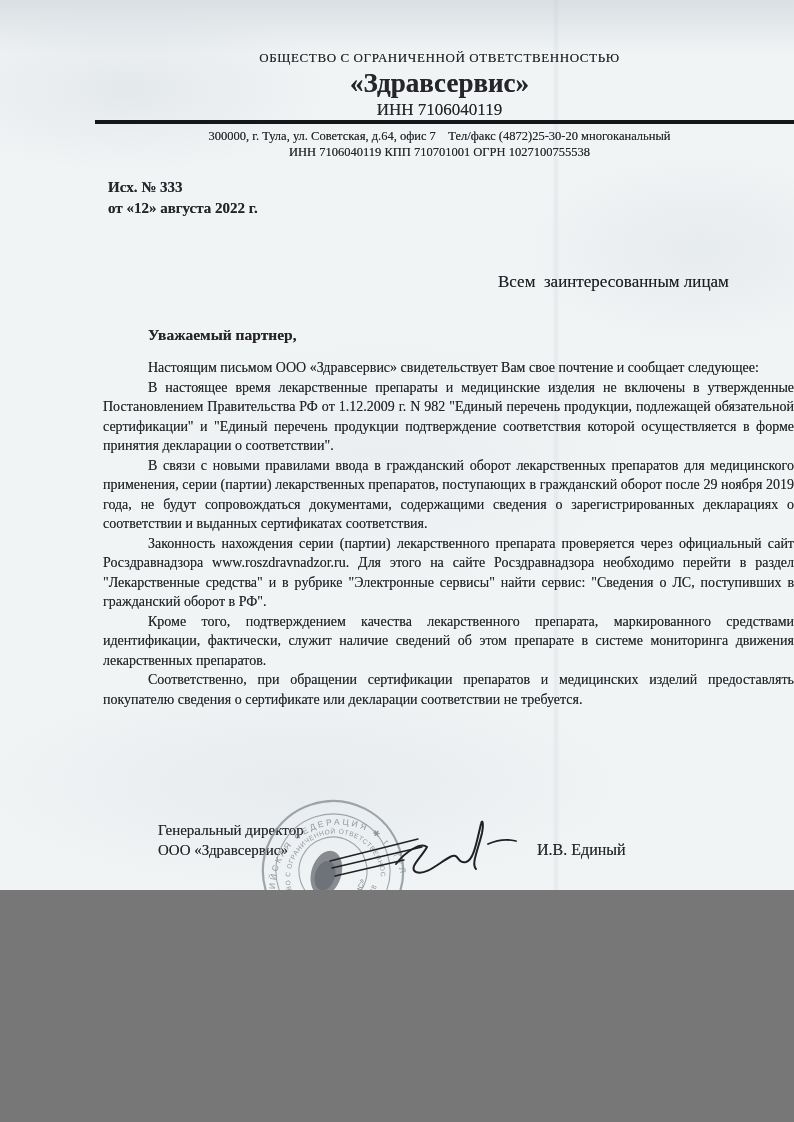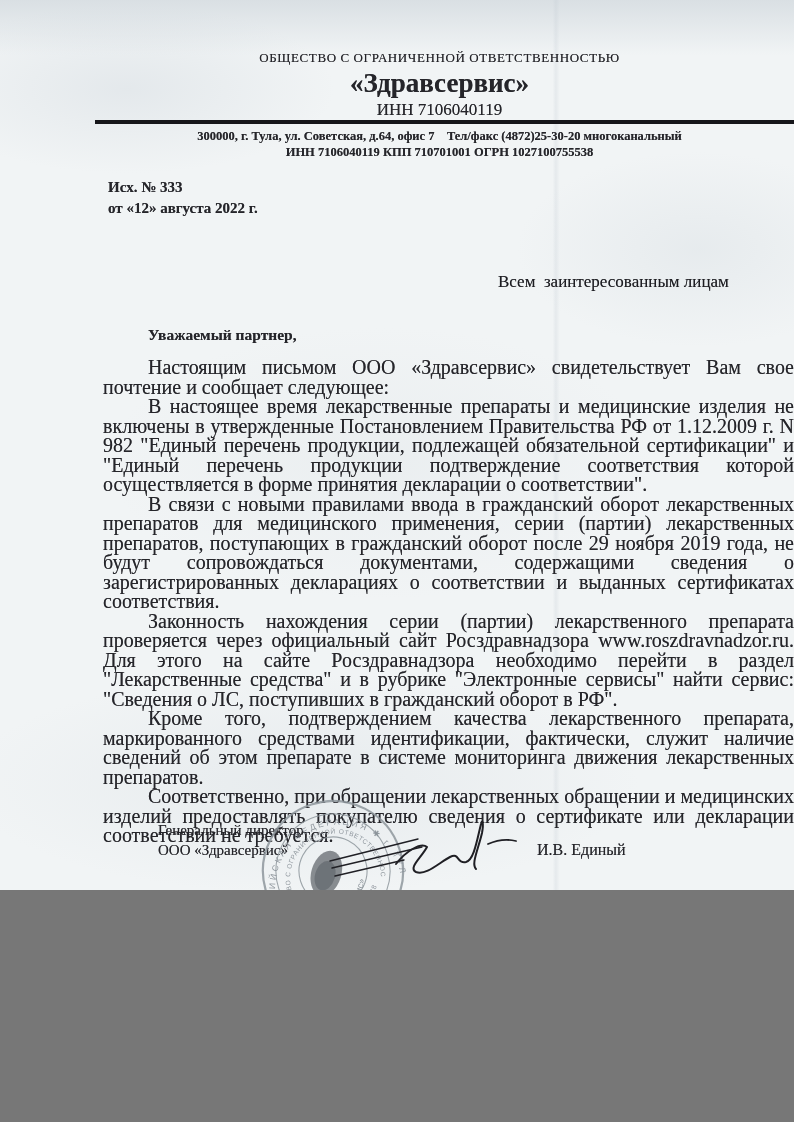--- a/index.html
+++ b/index.html
@@ -22,29 +22,29 @@
   .ink{ text-shadow:0 0 .5px rgba(25,25,30,.55); }
 
   .letterhead{ position:absolute; left:85px; right:0; top:50px; text-align:center; }
   .org-type{ font-size:13px; letter-spacing:.6px; font-weight:400; }
   .org-name{ font-size:27px; font-weight:700; margin-top:2px; }
   .org-inn{ font-size:17px; margin-top:1px; }
 
   .rule{ position:absolute; left:95px; right:0; top:120px; height:4px; background:#16161a; }
 
   .contacts{ position:absolute; left:85px; right:0; top:128px; text-align:center; }
-  .addr,.reg{ font-size:12.5px; font-weight:700; line-height:16px; white-space:pre; }
+  .addr,.reg{ font-size:12.5px; font-weight:400; line-height:16px; white-space:pre; }
 
   .ref{ position:absolute; left:108px; top:177px; font-size:15px; line-height:21px;font-weight:bold; }
 
   .recipient{ position:absolute; left:498px; top:272px; font-size:17px; white-space:pre; color:#1d1d22; }
 
   .salutation{ position:absolute; left:148px; top:326px; font-size:15.5px; font-weight:700; }
 
-  .body-text{ position:absolute; left:103px; right:0; top:358px; font-size:20px; line-height:19.5px; text-align:justify; }
+  .body-text{ position:absolute; left:103px; right:0; top:358px; font-size:14px; line-height:19.5px; text-align:justify; }
   .body-text p{ margin:0; text-indent:45px; }
   .body-text .link{ }
 
   .sig-title{ position:absolute; left:158px; top:820px; font-size:15px; line-height:20px; }
   .sig-name{ position:absolute; left:537px; top:841px; font-size:16px; }
 
   .stamp{ position:absolute; left:233px; top:771px; transform:rotate(-18deg); }
   .stamp .ring{ stroke:#8e969c; opacity:.85; }
   .stamp text{ fill:#878f96; opacity:.9; font-family:"Liberation Sans","DejaVu Sans",sans-serif; }
   .autograph{ position:absolute; left:300px; top:806px; }
@@ -83,21 +83,21 @@
   <div class="recipient ink">Всем  заинтересованным лицам</div>
 
   <div class="salutation ink">Уважаемый партнер,</div>
 
   <div class="body-text ink">
     <p>Настоящим письмом ООО «Здравсервис» свидетельствует Вам свое почтение и сообщает следующее:</p>
     <p>В настоящее время лекарственные препараты и медицинские изделия не включены в утвержденные Постановлением Правительства РФ от 1.12.2009 г. N 982 "Единый перечень продукции, подлежащей обязательной сертификации" и "Единый перечень продукции подтверждение соответствия которой осуществляется в форме принятия декларации о соответствии".</p>
     <p>В связи с новыми правилами ввода в гражданский оборот лекарственных препаратов для медицинского применения, серии (партии) лекарственных препаратов, поступающих в гражданский оборот после 29 ноября 2019 года, не будут сопровождаться документами, содержащими сведения о зарегистрированных декларациях о соответствии и выданных сертификатах соответствия.</p>
     <p><span>Законность нахождения серии (партии) лекарственного препарата проверяется через официальный сайт Росздравнадзора </span><span class="link">www.roszdravnadzor.ru</span><span>. Для этого на сайте Росздравнадзора необходимо перейти в раздел "Лекарственные средства" и в рубрике "Электронные сервисы" найти сервис: "Сведения о ЛС, поступивших в гражданский оборот в РФ".</span></p>
     <p>Кроме того, подтверждением качества лекарственного препарата, маркированного средствами идентификации, фактически, служит наличие сведений об этом препарате в системе мониторинга движения лекарственных препаратов.</p>
-    <p>Соответственно, при обращении лекарственных обращении и медицинских изделий предоставлять покупателю сведения о сертификате или декларации соответствии не требуется.</p>
+    <p>Соответственно, при обращении сертификации препаратов и медицинских изделий предоставлять покупателю сведения о сертификате или декларации соответствии не требуется.</p>
   </div>
 
   <div class="sig-title ink">
     <div>Генеральный директор</div>
     <div>ООО «Здравсервис»</div>
   </div>
 
   <div class="sig-name ink">И.В. Единый</div>
 
   <svg class="stamp" width="200" height="200" viewBox="-100 -100 200 200" aria-hidden="true">

